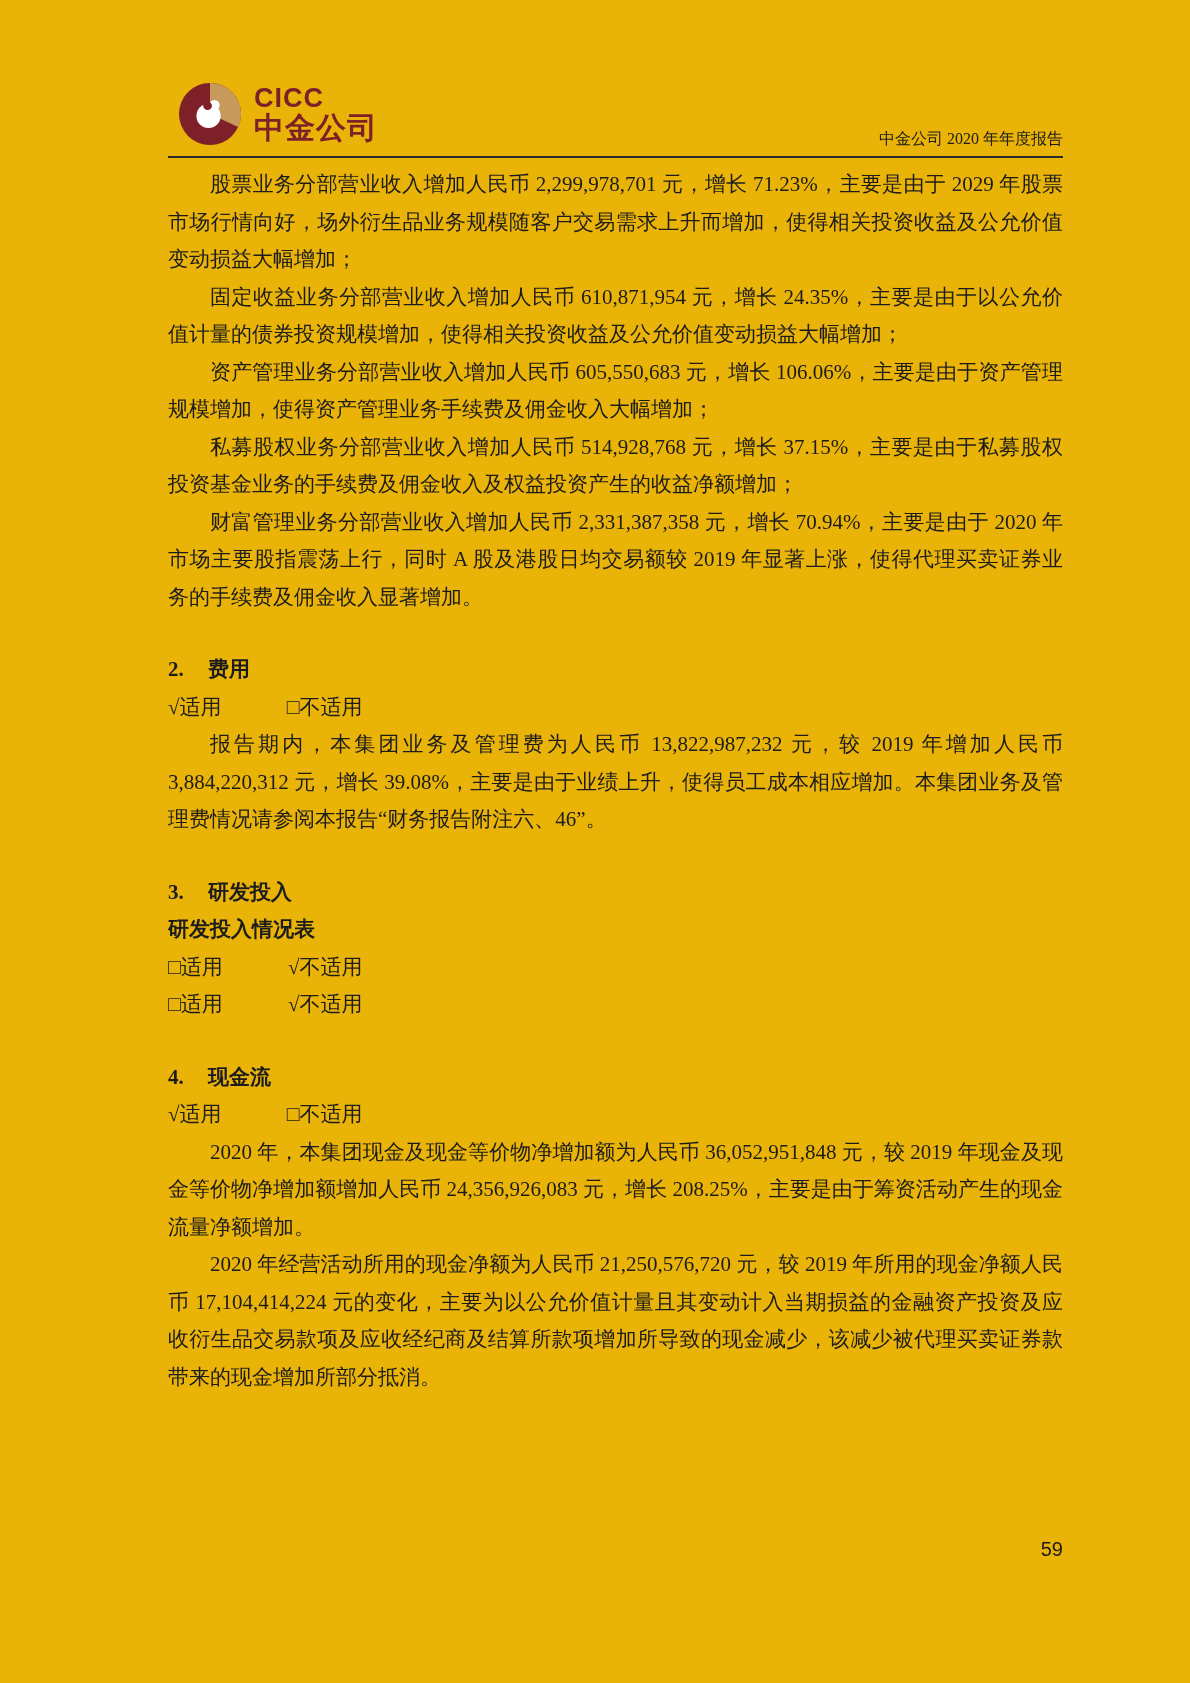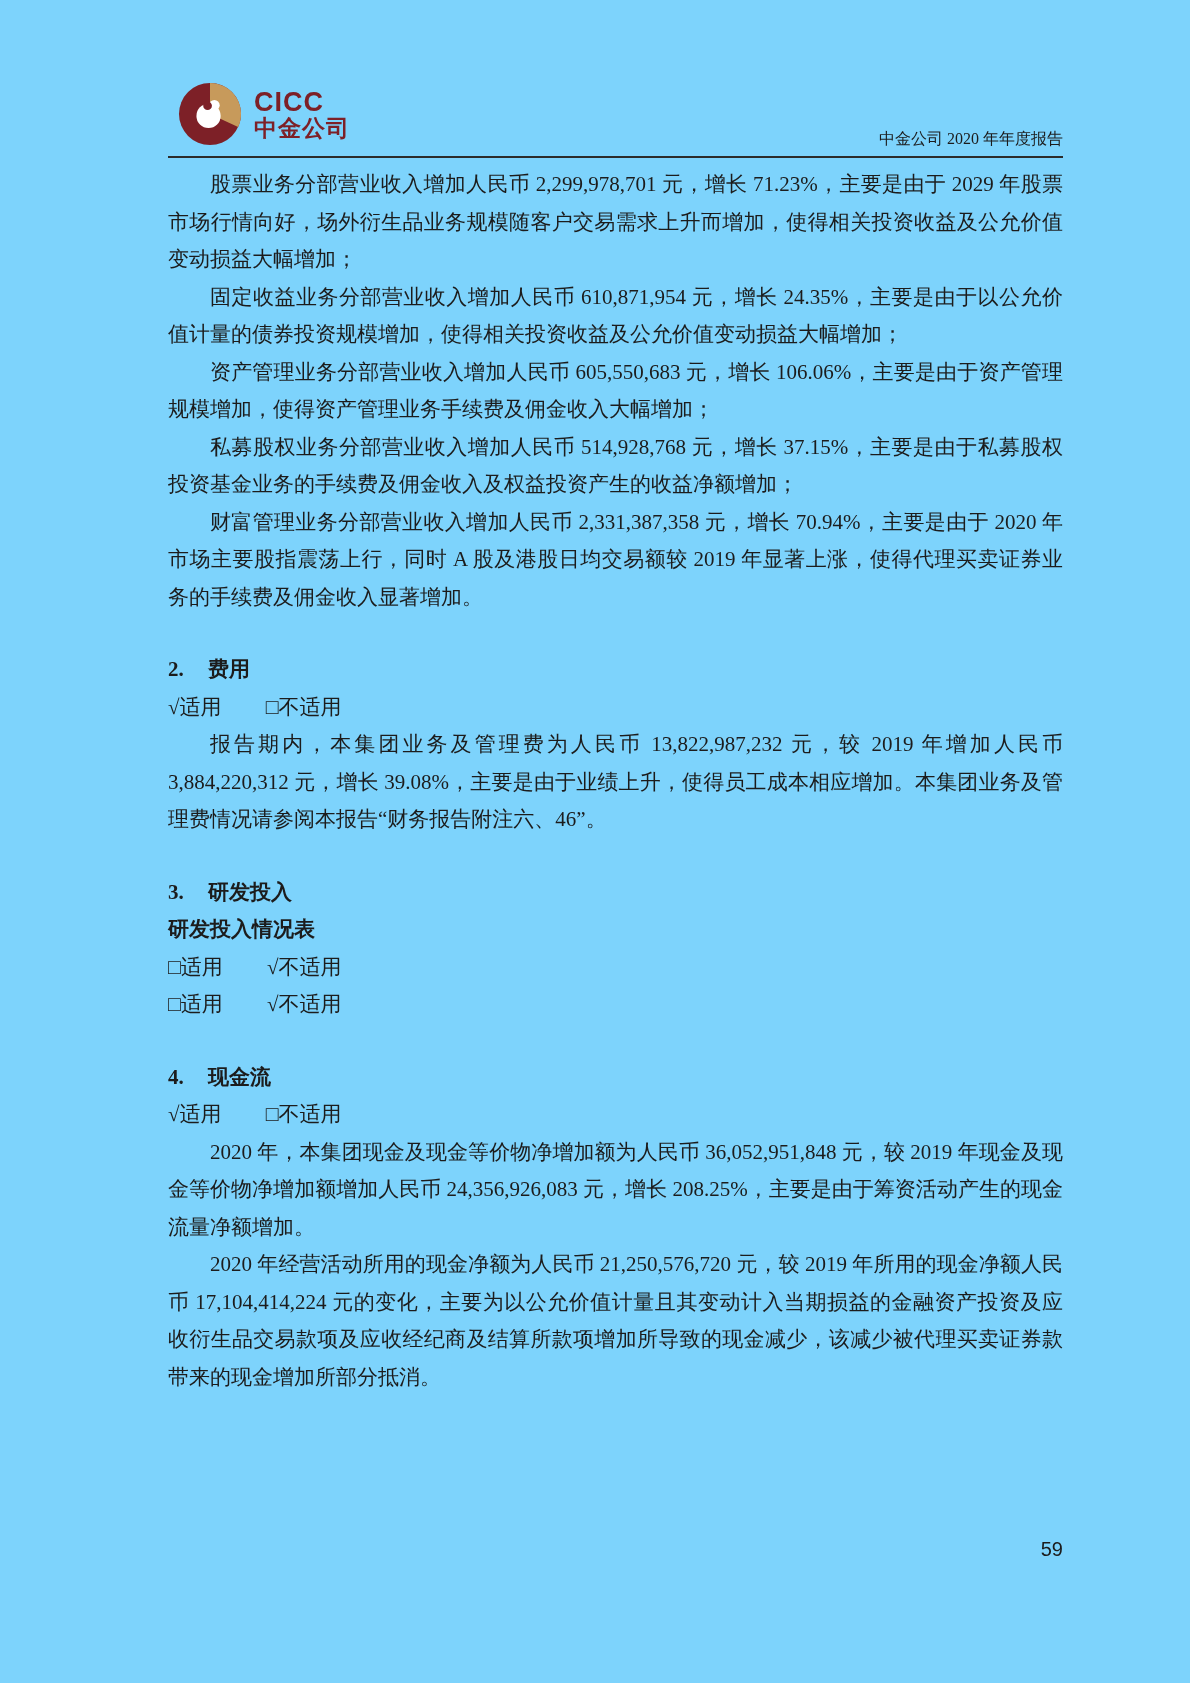--- a/index.html
+++ b/index.html
@@ -1,51 +1,51 @@
 <!DOCTYPE html>
 <html><head>
 <meta charset="utf-8">
 <style>
   * { margin:0; padding:0; box-sizing:border-box; }
   html,body { background:#ffffff; }
   .page {
     position:relative;
     width:1190px; height:1683px;
-    background:#7dd3fc;
+    background:#eab308;
     font-family:"Liberation Serif","DejaVu Serif",serif;
     color:#1c1c1c;
     overflow:hidden;
   }
   
   .header {
     position:absolute; left:168px; top:78px; width:895px; height:80px;
     border-bottom:2px solid #2b2b2b;
   }
   .logo { position:absolute; left:10px; top:4px; display:flex; align-items:center; }
   .logo-mark { width:64px; height:64px; display:block; }
   .logo-text { margin-left:12px; color:#7d2027; line-height:1.05; }
   .logo-text .en { font-family:"Liberation Sans","DejaVu Sans",sans-serif; font-weight:700; font-size:27px; letter-spacing:1px; }
-  .logo-text .zh { font-family:"Liberation Sans","DejaVu Sans",sans-serif; font-weight:700; font-size:23px; letter-spacing:1px; }
+  .logo-text .zh { font-family:"Liberation Sans","DejaVu Sans",sans-serif; font-weight:700; font-size:30px; letter-spacing:1px; }
   .report-title {
     position:absolute; right:0; bottom:6px;
     font-size:16px; color:#1c1c1c;
   }
   
   .content {
     position:absolute; left:168px; top:166px; width:895px;
     font-size:21px; line-height:37.5px;
     text-align:justify;
   }
   p.body-para { text-indent:2em; }
   .section-heading { margin-top:35px; font-weight:700; text-align:left; }
   .section-heading .sec-num { display:inline-block; width:40px; font-weight:700; }
   .sub-bold { font-weight:700; text-align:left; }
   .applicability { text-align:left; }
   .applicability .opt { display:inline-block; }
-  .applicability .opt + .opt { margin-left:39px; }
+  .applicability .opt + .opt { margin-left:60px; }
   
   .footer {
     position:absolute; left:168px; top:1538px; width:895px;
     text-align:right;
     font-family:"Liberation Sans","DejaVu Sans",sans-serif;
     font-size:20px; color:#1c1c1c;
   }
 </style>
 </head>
 <body>

